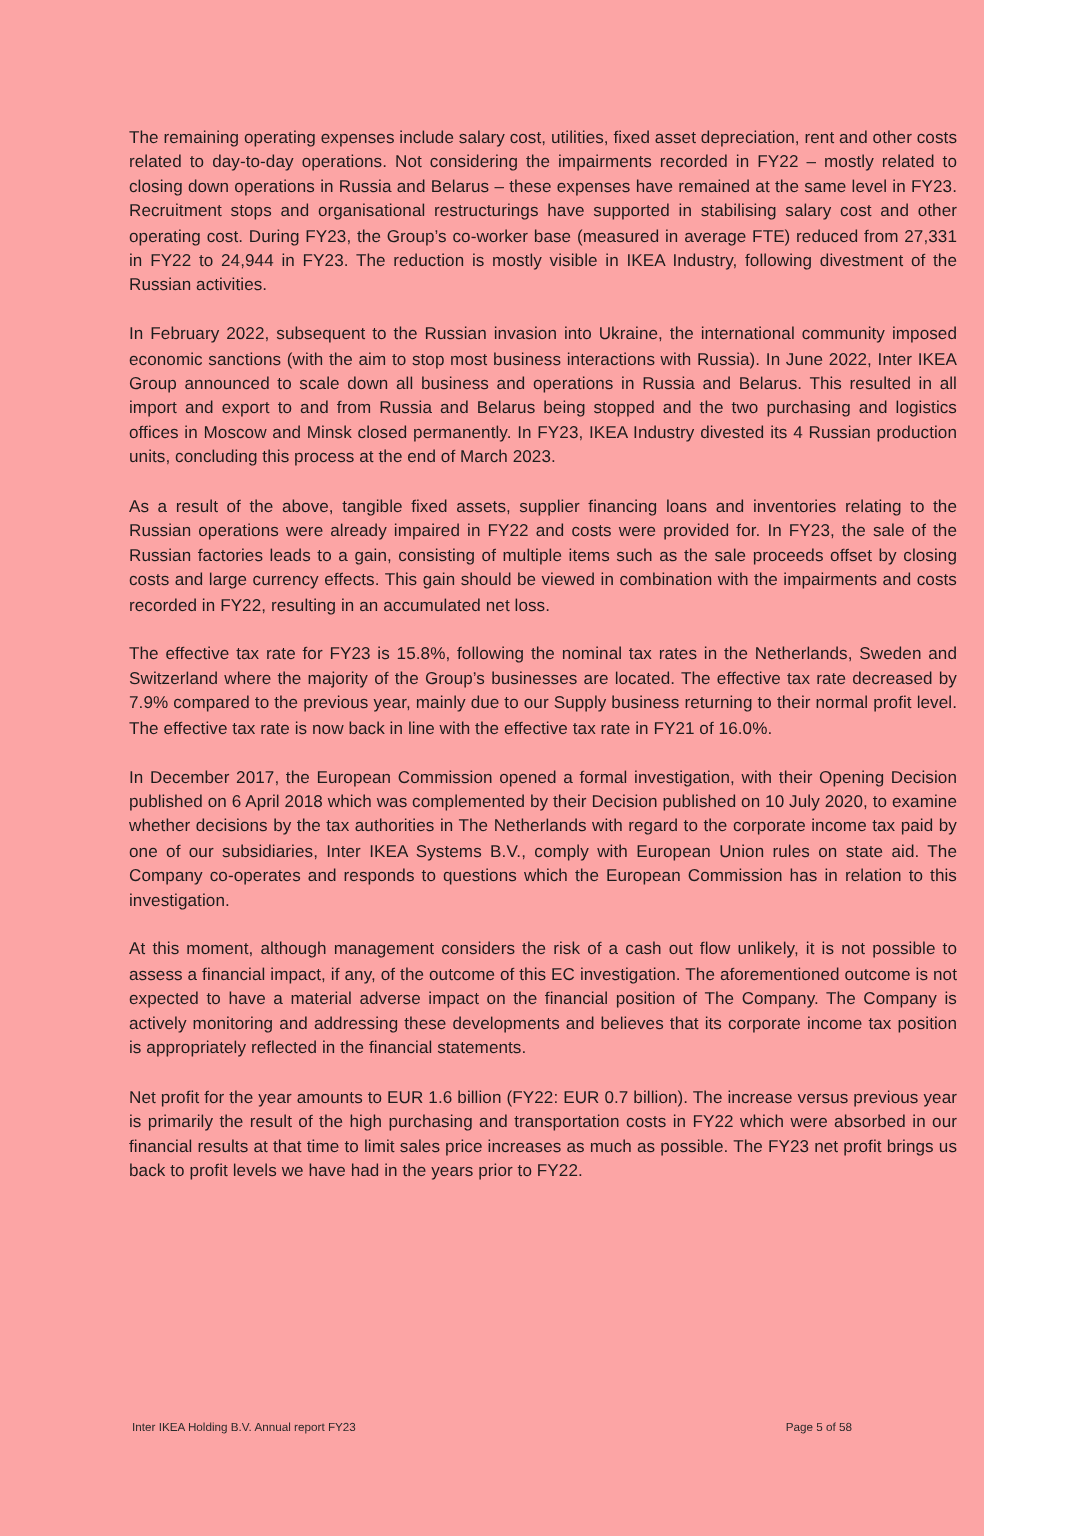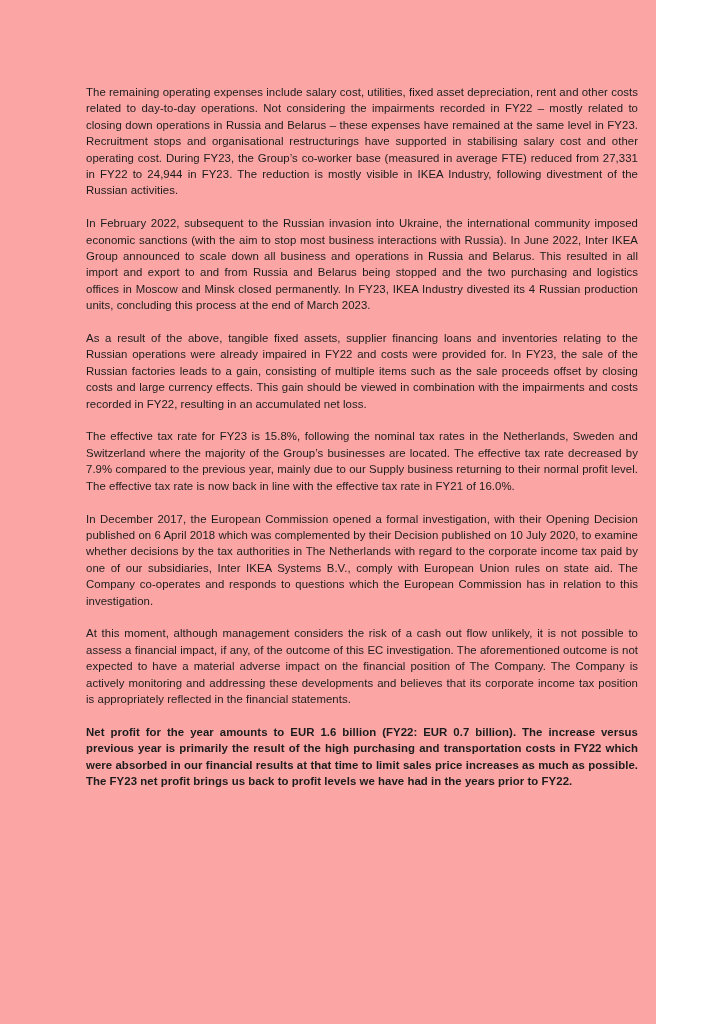--- a/index.html
+++ b/index.html
@@ -25,21 +25,20 @@
   .content p {
     margin: 0 0 16.4px 0;
     font-size: 11.4px;
     line-height: 16.4px;
     text-align: justify;
     letter-spacing: 0.05px;
     color: #1c1c1c;
   }
   .content p:last-child {
     margin-bottom: 0;
-    font-weight: bold;
   }
   .footer {
     position: absolute;
     left: 88px;
     right: 88px;
     top: 947px;
     display: flex;
     justify-content: space-between;
     align-items: baseline;
     font-size: 7.8px;
@@ -54,13 +53,17 @@
   <div class="content">
     <p>The remaining operating expenses include salary cost, utilities, fixed asset depreciation, rent and other costs related to day-to-day operations. Not considering the impairments recorded in FY22 – mostly related to closing down operations in Russia and Belarus – these expenses have remained at the same level in FY23. Recruitment stops and organisational restructurings have supported in stabilising salary cost and other operating cost. During FY23, the Group’s co-worker base (measured in average FTE) reduced from 27,331 in FY22 to 24,944 in FY23. The reduction is mostly visible in IKEA Industry, following divestment of the Russian activities.</p>
     <p>In February 2022, subsequent to the Russian invasion into Ukraine, the international community imposed economic sanctions (with the aim to stop most business interactions with Russia). In June 2022, Inter IKEA Group announced to scale down all business and operations in Russia and Belarus. This resulted in all import and export to and from Russia and Belarus being stopped and the two purchasing and logistics offices in Moscow and Minsk closed permanently. In FY23, IKEA Industry divested its 4 Russian production units, concluding this process at the end of March 2023.</p>
     <p>As a result of the above, tangible fixed assets, supplier financing loans and inventories relating to the Russian operations were already impaired in FY22 and costs were provided for. In FY23, the sale of the Russian factories leads to a gain, consisting of multiple items such as the sale proceeds offset by closing costs and large currency effects. This gain should be viewed in combination with the impairments and costs recorded in FY22, resulting in an accumulated net loss.</p>
     <p>The effective tax rate for FY23 is 15.8%, following the nominal tax rates in the Netherlands, Sweden and Switzerland where the majority of the Group’s businesses are located. The effective tax rate decreased by 7.9% compared to the previous year, mainly due to our Supply business returning to their normal profit level. The effective tax rate is now back in line with the effective tax rate in FY21 of 16.0%.</p>
     <p>In December 2017, the European Commission opened a formal investigation, with their Opening Decision published on 6 April 2018 which was complemented by their Decision published on 10 July 2020, to examine whether decisions by the tax authorities in The Netherlands with regard to the corporate income tax paid by one of our subsidiaries, Inter IKEA Systems B.V., comply with European Union rules on state aid. The Company co-operates and responds to questions which the European Commission has in relation to this investigation.</p>
     <p>At this moment, although management considers the risk of a cash out flow unlikely, it is not possible to assess a financial impact, if any, of the outcome of this EC investigation. The aforementioned outcome is not expected to have a material adverse impact on the financial position of The Company. The Company is actively monitoring and addressing these developments and believes that its corporate income tax position is appropriately reflected in the financial statements.</p>
     <p>Net profit for the year amounts to EUR 1.6 billion (FY22: EUR 0.7 billion). The increase versus previous year is primarily the result of the high purchasing and transportation costs in FY22 which were absorbed in our financial results at that time to limit sales price increases as much as possible. The FY23 net profit brings us back to profit levels we have had in the years prior to FY22.</p>
   </div>
 
+  <div class="footer">
+    <span>Inter IKEA Holding B.V. Annual report FY23</span>
+    <span>Page 5 of 58</span>
+  </div>
 </div>
 
 </body></html>

